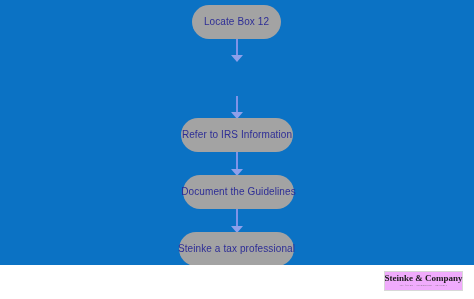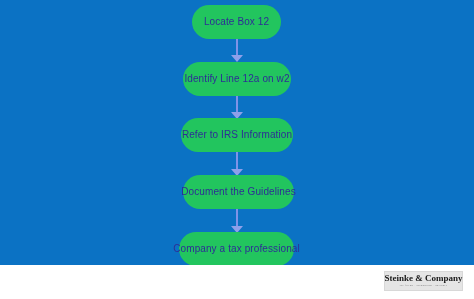--- a/index.html
+++ b/index.html
@@ -44,21 +44,21 @@
     left: 231px;
     width: 0;
     height: 0;
     border-left: 6px solid transparent;
     border-right: 6px solid transparent;
     border-top: 7px solid #8ea0ea;
   }
 
   .node {
     position: absolute;
-    background: #22c55e;
+    background: #a3a3a3;
     border-radius: 999px;
     display: flex;
     align-items: center;
     justify-content: center;
     box-sizing: border-box;
     height: 34px;
   }
   .node-label {
     color: #2e2e96;
     font-size: 10px;
@@ -88,21 +88,21 @@
     left: 384px;
     top: 271px;
     width: 79px;
     height: 20px;
     border: 1px solid #d8d8d8;
     box-sizing: border-box;
     display: flex;
     flex-direction: column;
     align-items: center;
     justify-content: center;
-    background: #e5e5e5;
+    background: #f0abfc;
   }
   .logo-name {
     font-family: "Liberation Serif", serif;
     font-size: 9px;
     font-weight: bold;
     color: #1a1a1a;
     line-height: 1;
     white-space: nowrap;
   }
   .logo-tagline {
@@ -130,34 +130,31 @@
     <div class="connector-line" id="conn-2"></div>
     <div class="arrow-head" id="arrow-2"></div>
 
     <div class="connector-line" id="conn-3"></div>
     <div class="arrow-head" id="arrow-3"></div>
 
     <div class="node" id="node-0">
       <span class="node-label">Locate Box 12</span>
     </div>
 
-    <div class="node" id="node-1">
-      <span class="node-label">Identify Line 12a on w2</span>
-    </div>
 
     <div class="node" id="node-2">
       <span class="node-label">Refer to IRS Information</span>
     </div>
 
     <div class="node" id="node-3">
       <span class="node-label">Document the Guidelines</span>
     </div>
 
     <div class="node" id="node-4">
-      <span class="node-label">Company a tax professional</span>
+      <span class="node-label">Steinke a tax professional</span>
     </div>
 
   </div>
 </div>
 
 <div id="logo">
   <div class="logo-name">Steinke &amp; Company</div>
   <div class="logo-tagline">tax filing · accounting · advisory</div>
 </div>
 

